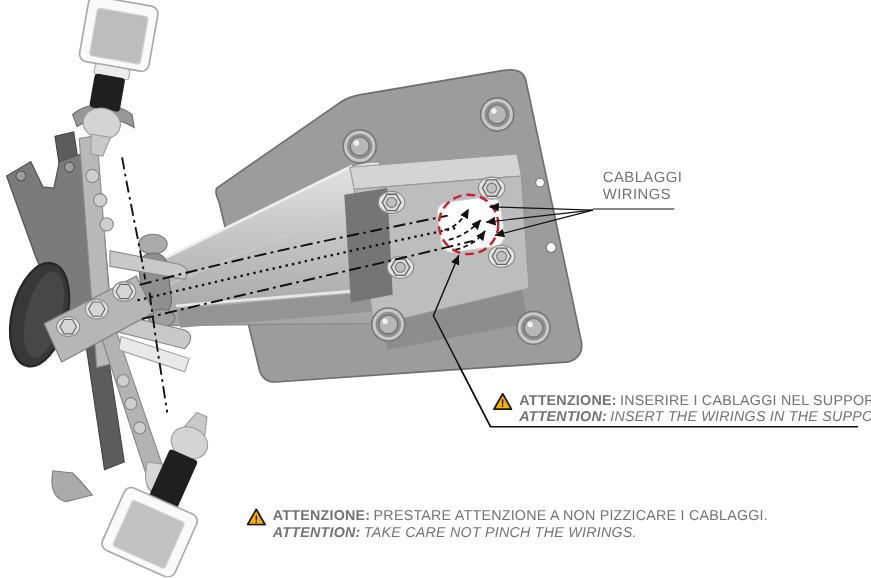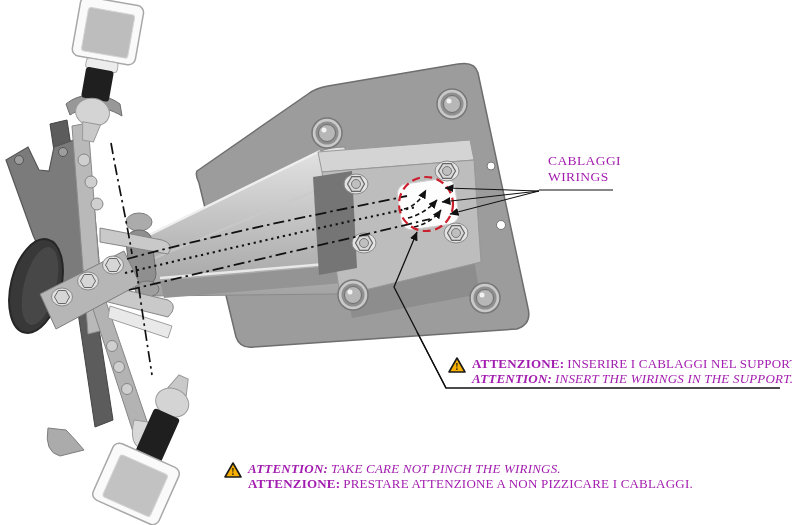--- a/index.html
+++ b/index.html
@@ -1,18 +1,18 @@
 <!DOCTYPE html>
 <html><head>
 <meta charset="utf-8">
 <style>
   html,body{margin:0;padding:0;background:#ffffff;}
   .stage{
     position:relative;width:792px;height:525px;overflow:hidden;background:#ffffff;
-    font-family:Liberation Serif, serif;color:#a21caf;
+    font-family:Liberation Sans, sans-serif;color:#737373;
   }
   .fig-svg{position:absolute;left:0;top:0;}
   .overlay{position:absolute;white-space:nowrap;}
   .callout-label{font-size:13.5px;line-height:16px;letter-spacing:.4px;font-weight:400;}
   .warn{display:flex;align-items:flex-start;}
   .warn .tri{flex:0 0 auto;margin-right:6px;margin-top:1px;}
   .warn-line{font-size:13px;line-height:15px;letter-spacing:.2px;}
   .warn-line .b{font-weight:bold;margin-right:3px;}
   .warn-line.en{font-style:italic;}
   .warn-line.en .b{font-weight:bold;}
@@ -216,18 +216,18 @@
       <div class="warn-line en"><span class="b">ATTENTION:</span><span>INSERT THE WIRINGS IN THE SUPPORT.</span></div>
     </div>
   </div>
 
   <div class="overlay warn" style="left:224px;top:461px;">
     <svg class="tri" width="18" height="16" viewBox="0 0 18 16">
       <polygon points="9,1 17,15 1,15" stroke-width="1.6" stroke-linejoin="round" stroke="#1a1a1a" fill="#f9b000"></polygon>
       <text x="9" y="13" text-anchor="middle" font-size="10" font-weight="bold" fill="#1a1a1a">!</text>
     </svg>
     <div>
+      <div class="warn-line"><span class="b">ATTENZIONE:</span><span>PRESTARE ATTENZIONE A NON PIZZICARE I CABLAGGI.</span></div>
       <div class="warn-line en"><span class="b">ATTENTION:</span><span>TAKE CARE NOT PINCH THE WIRINGS.</span></div>
-      <div class="warn-line"><span class="b">ATTENZIONE:</span><span>PRESTARE ATTENZIONE A NON PIZZICARE I CABLAGGI.</span></div>
     </div>
   </div>
 
 </div>
 
 </body></html>

